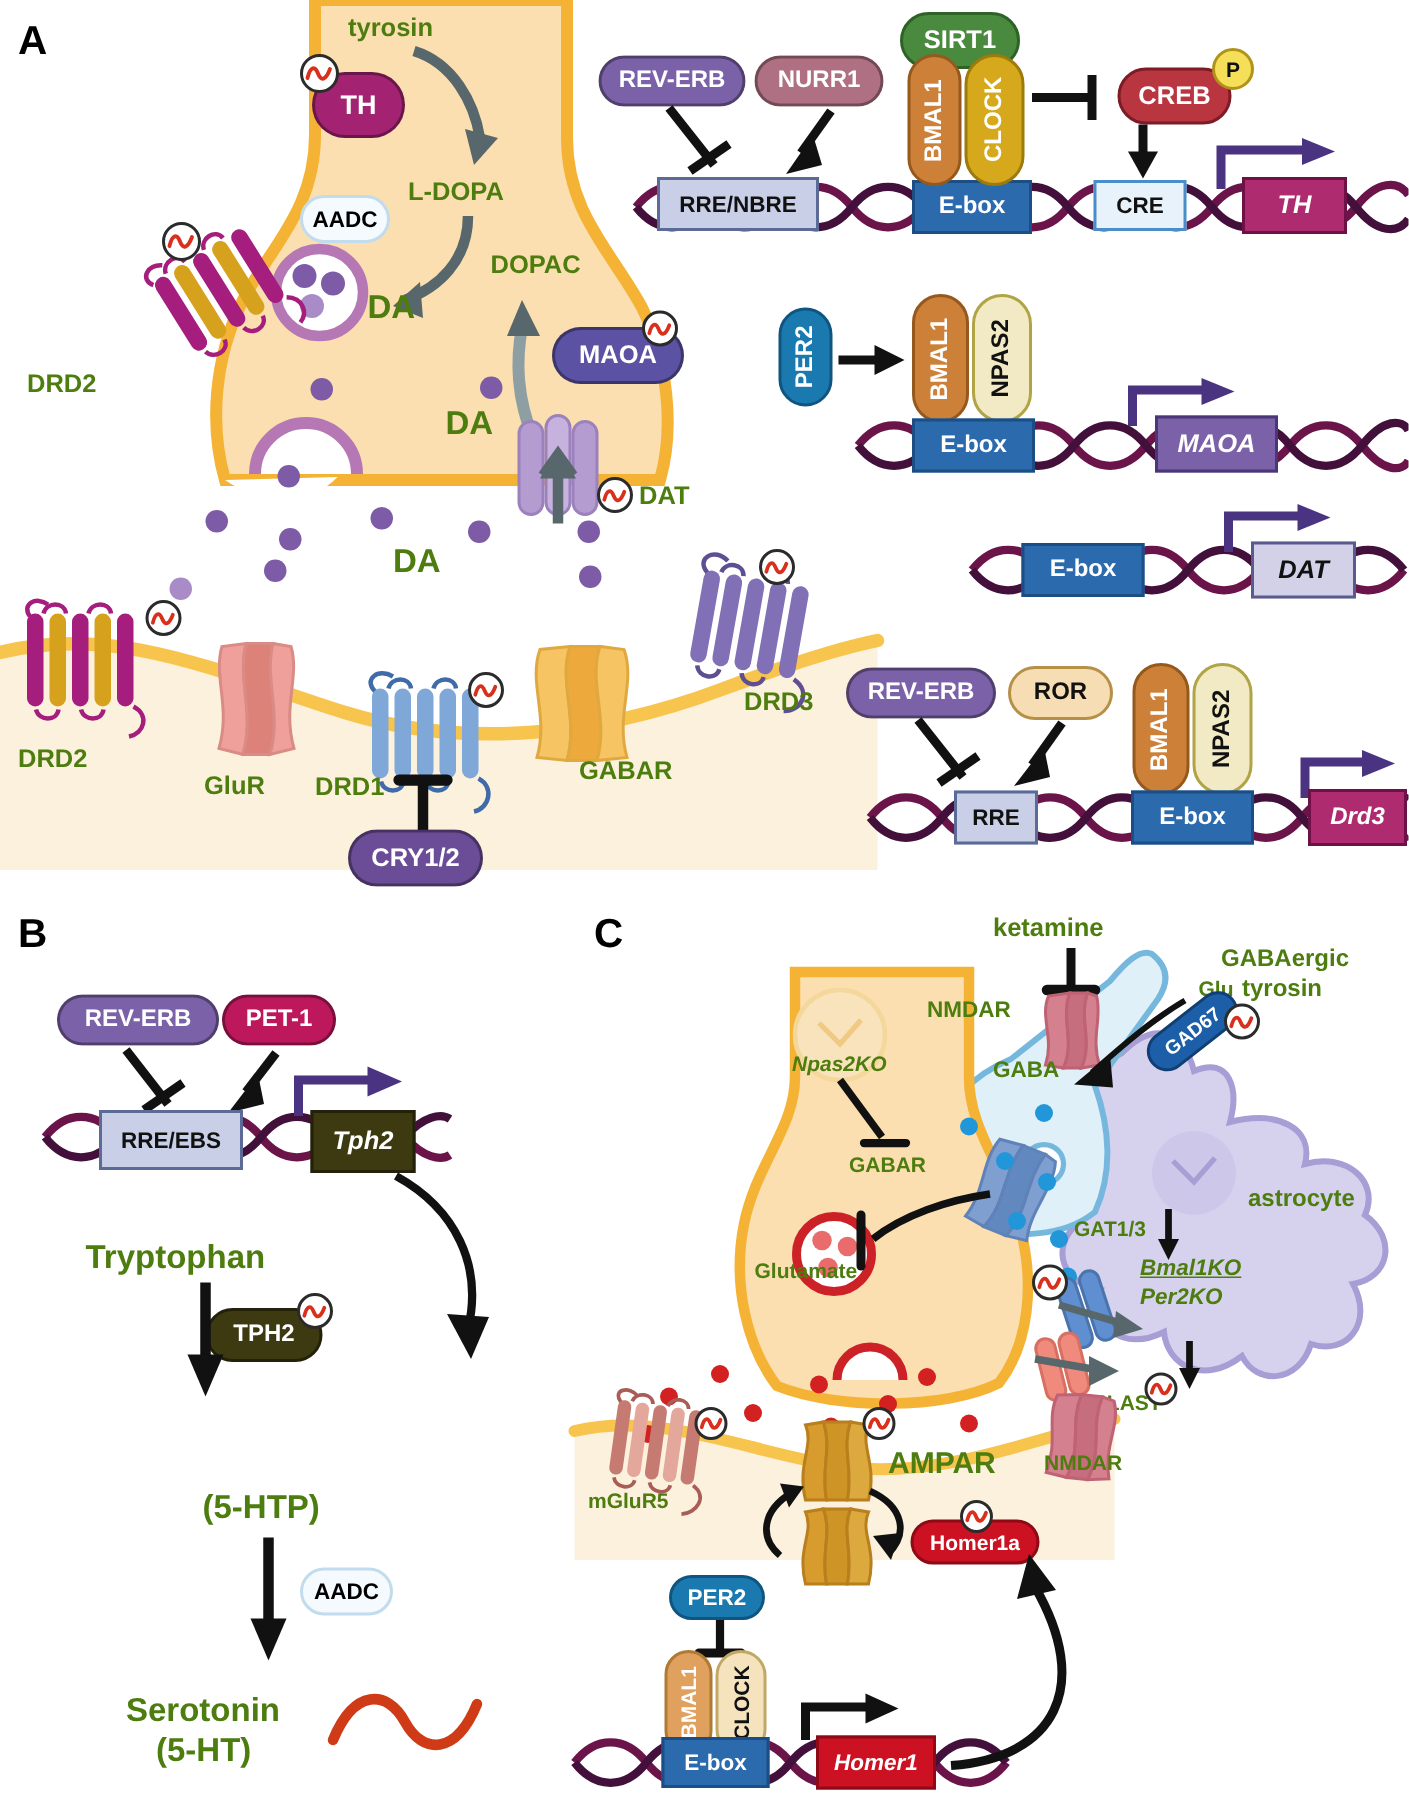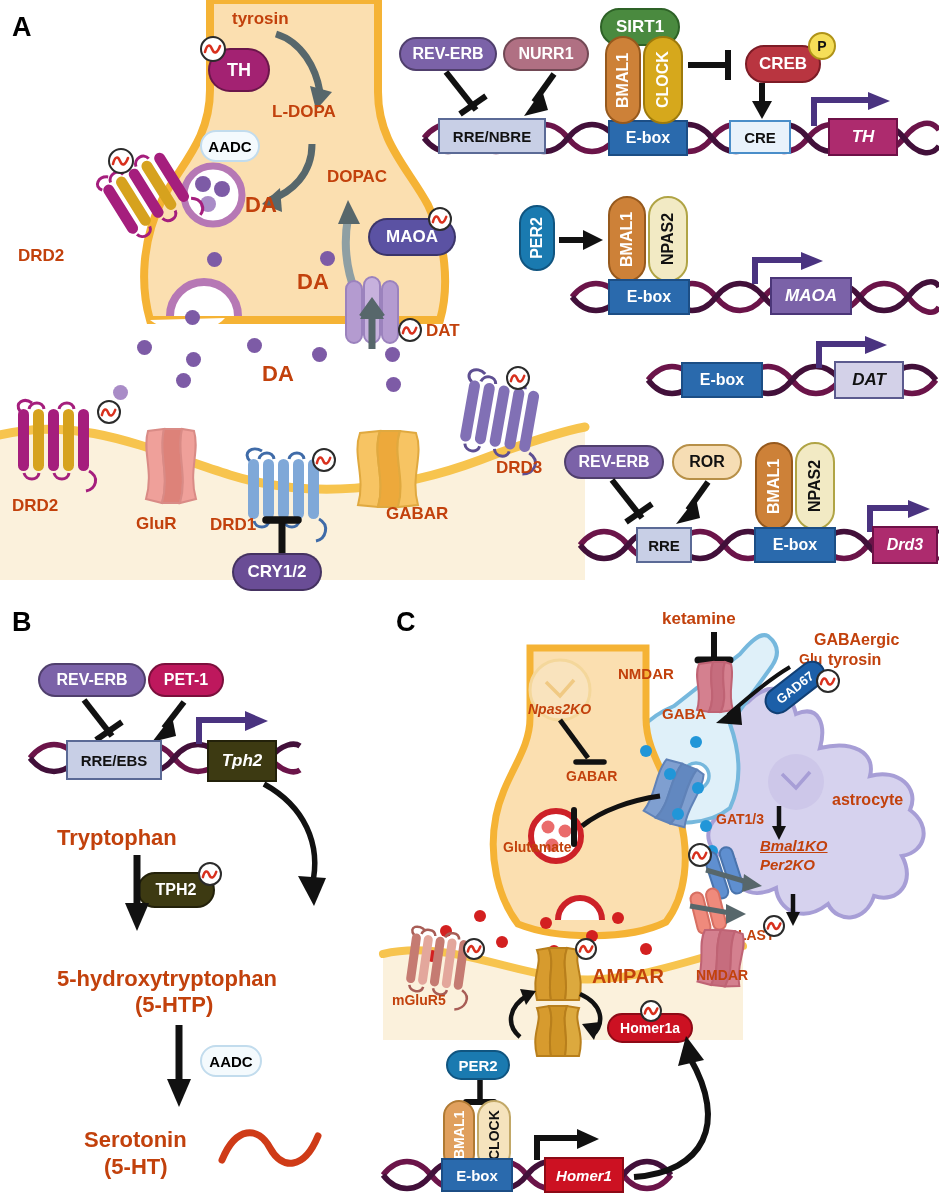--- a/index.html
+++ b/index.html
@@ -1,20 +1,20 @@
 <!DOCTYPE html>
 <html><head>
 <meta charset="utf-8">
 <style>
   * { box-sizing: border-box; margin:0; padding:0; }
   html,body { width:939px; height:1199px; background:#ffffff;
     font-family:"Liberation Sans", sans-serif; overflow:hidden; }
   #root { position:relative; width:939px; height:1199px; }
 
-  .lbl { position:absolute; font-weight:bold; color:#c2410c;
+  .lbl { position:absolute; font-weight:bold; color:#4d7c0f;
          white-space:nowrap; line-height:1.05; }
   .lbl.ital { font-style:italic; }
   .panel-letter { position:absolute; font-weight:bold; font-size:27px; color:#000; }
 
   
   .pill { position:absolute; display:flex; align-items:center;
           justify-content:center; border-radius:999px;
           font-weight:bold; color:#fff; text-align:center;
           border:2px solid rgba(0,0,0,.35); white-space:nowrap; }
   .pill.vert { writing-mode:vertical-rl; transform:rotate(180deg); }
@@ -77,21 +77,21 @@
       </svg>
 </div>
 
 <div class="lbl" style="left:232px;top:10px;font-size:17px;">tyrosin</div>
 
 <svg style="position:absolute;left:268px;top:30px;" width="80" height="95">
   <path d="M8,4 C34,12 48,38 52,62" fill="none" stroke="#57676b" stroke-width="7"></path>
   <path d="M42,56 L64,62 L48,80 Z" fill="#57676b"></path>
 </svg>
 
-<div class="lbl" style="left:272px;top:103px;font-size:17px;">L-DOPA</div>
+<div class="lbl" style="left:272px;top:119px;font-size:17px;">L-DOPA</div>
 
 <div class="pill" style="left:200px;top:130px;width:60px;height:32px;font-size:15px;
      background:#f4fafd;color:#000;border:2px solid #c2dced;">
   <span>AADC</span>
 </div>
 
 <svg style="position:absolute;left:250px;top:140px;" width="75" height="80">
   <path d="M62,4 C62,34 42,52 20,60" fill="none" stroke="#57676b" stroke-width="7"></path>
   <path d="M30,48 L12,64 L32,72 Z" fill="#57676b"></path>
 </svg>
@@ -484,21 +484,20 @@
   <svg width="16" height="11" viewBox="0 0 18 12">
         <path d="M1,9 C3,1 6,1 8,6 C10,11 13,11 16,3" fill="none" stroke="#d8301d" stroke-width="2.8" stroke-linecap="round"></path>
       </svg>
 </div>
 
 <svg style="position:absolute;left:122px;top:855px;" width="30" height="80">
   <path d="M15,0 L15,52" stroke="#111" stroke-width="7"></path>
   <path d="M3,48 L27,48 L15,76 Z" fill="#111"></path>
 </svg>
 
-<div class="lbl" style="left:57px;top:967px;font-size:22px;">5-hydroxytryptophan</div>
 <div class="lbl" style="left:135px;top:993px;font-size:22px;">(5-HTP)</div>
 
 <svg style="position:absolute;left:164px;top:1025px;" width="30" height="86">
   <path d="M15,0 L15,58" stroke="#111" stroke-width="7"></path>
   <path d="M3,54 L27,54 L15,82 Z" fill="#111"></path>
 </svg>
 <div class="pill" style="left:200px;top:1045px;width:62px;height:32px;font-size:15px;
      background:#f4fafd;color:#000;border:2px solid #c2dced;">
   <span>AADC</span>
 </div>

